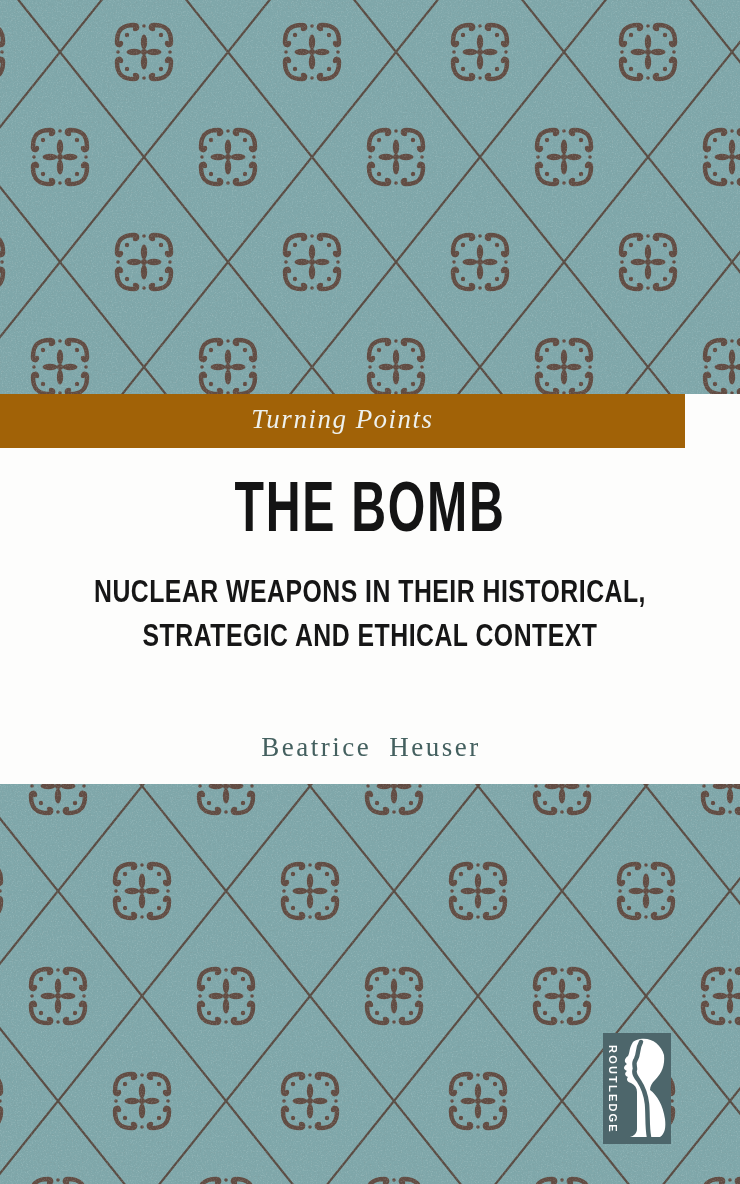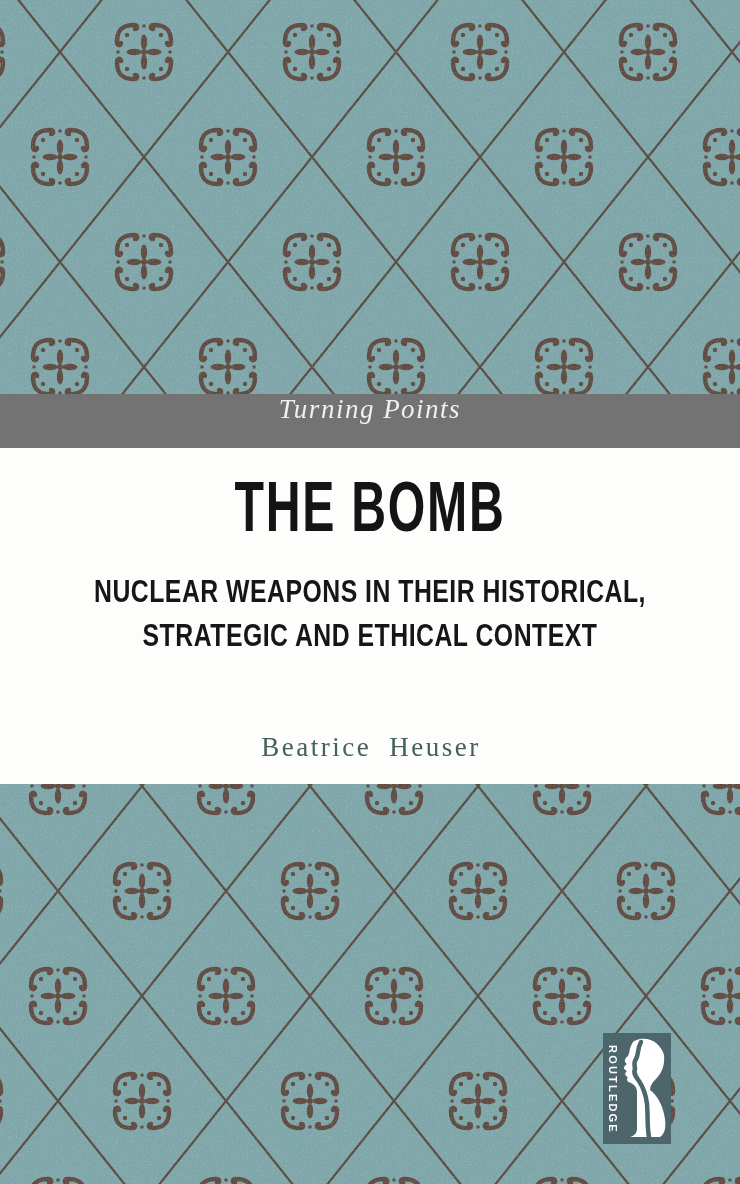--- a/index.html
+++ b/index.html
@@ -6,22 +6,22 @@
   body{
     width:740px;height:1184px;overflow:hidden;position:relative;
     background:#fdfdfc;
     font-family:"Liberation Sans", sans-serif;
   }
   .cover{position:absolute;inset:0;width:740px;height:1184px;}
   svg.pattern{position:absolute;left:0;display:block;}
   #pattern-top{top:0;}
   #pattern-bottom{top:784px;}
   .series-band{
-    position:absolute;top:394px;left:0;width:740px;height:54px;
-    background:#737373;display:flex;justify-content:center;
+    position:absolute;top:394px;left:0;width:685px;height:54px;
+    background:#a16207;display:flex;align-items:center;justify-content:center;
   }
   .series-band .series-label{
     color:#eef1ee;font-family:"Liberation Serif", serif;font-style:italic;
     font-size:27px;letter-spacing:1.5px;padding-bottom:3px;white-space:nowrap;
   }
   .white-area{
     position:absolute;top:448px;left:0;width:740px;height:336px;
     background:#fdfdfc;
   }
   .book-title{

